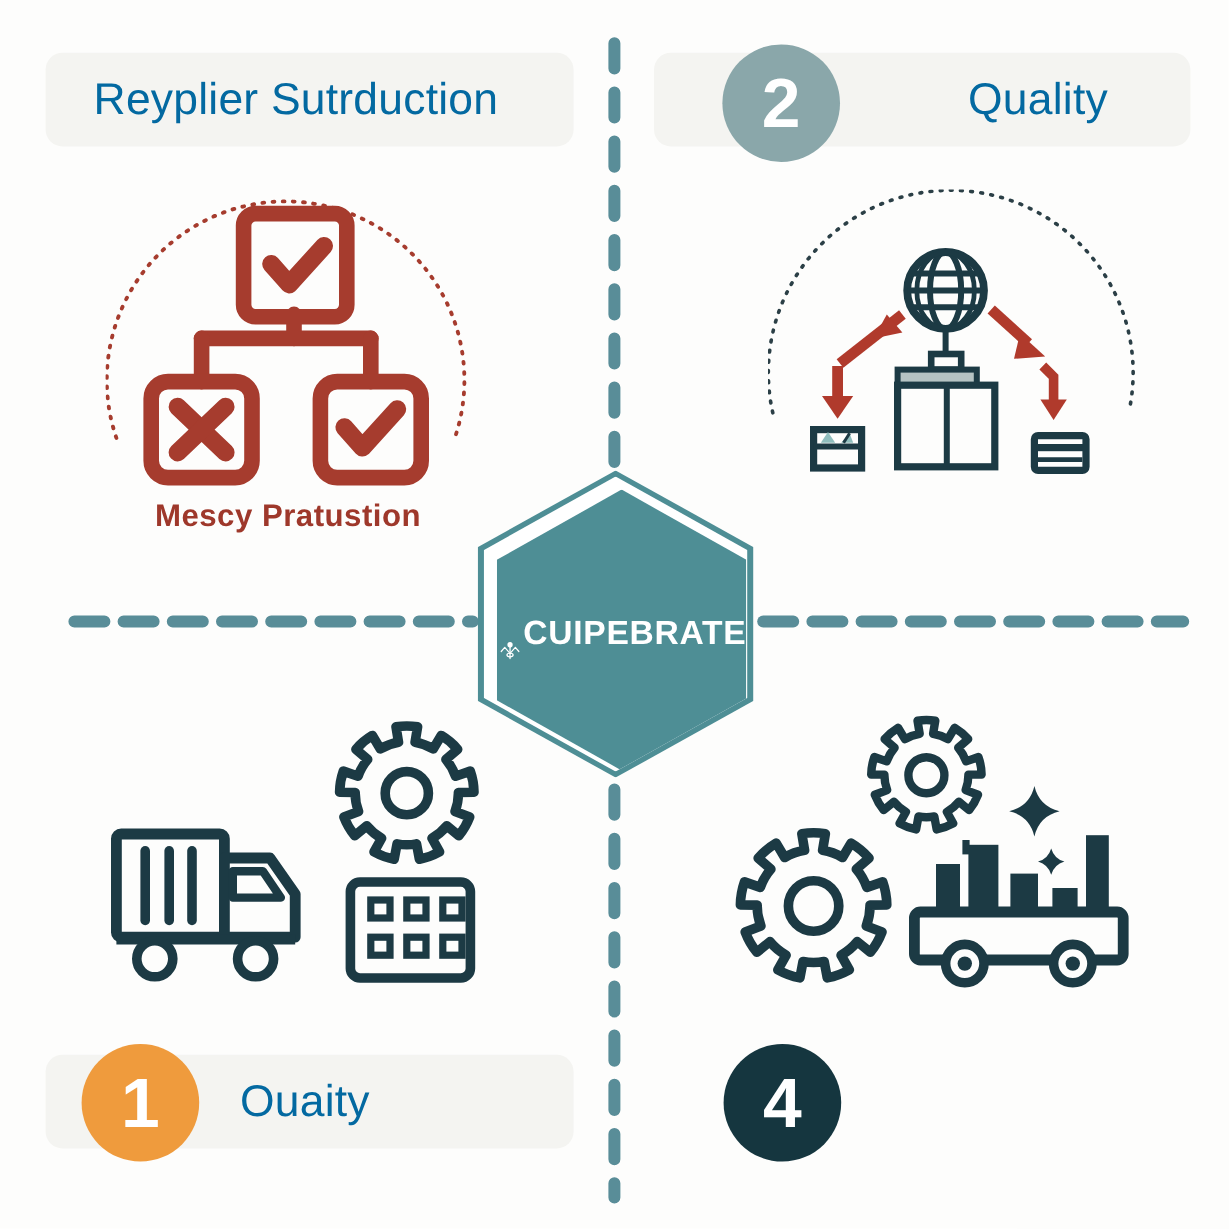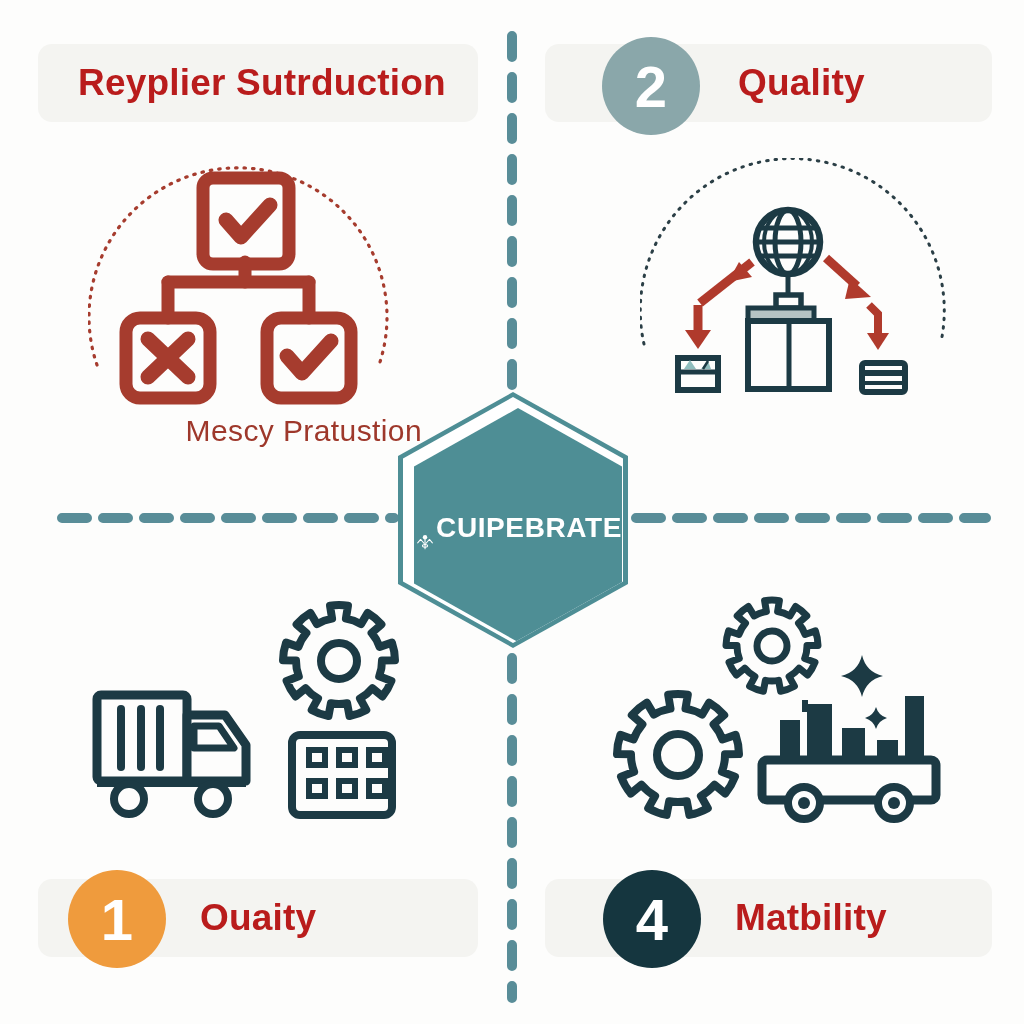--- a/index.html
+++ b/index.html
@@ -7,31 +7,31 @@
     position:relative;width:1024px;height:1024px;overflow:hidden;
     background:#fdfdfc;font-family:"Liberation Sans", sans-serif;
   }
   .abs{position:absolute;}
   
   .hbar{
     position:absolute;width:440px;height:78px;background:#f4f4f1;
     border-radius:14px;display:flex;align-items:center;
   }
   .hbar .label{
-    font-weight:bold;font-size:37px;color:#b91c1c;letter-spacing:0.2px;
+    font-weight:normal;font-size:37px;color:#0369a1;letter-spacing:0.2px;
     white-space:nowrap;
   }
   .numcircle{
     position:absolute;width:98px;height:98px;border-radius:50%;
     display:flex;align-items:center;justify-content:center;
     color:#ffffff;font-weight:bold;font-size:58px;
   }
   .caption{
-    position:absolute;width:364px;text-align:right;
-    font-weight:normal;font-size:30px;letter-spacing:0.4px;white-space:nowrap;
+    position:absolute;width:364px;text-align:center;
+    font-weight:bold;font-size:26px;letter-spacing:0.4px;white-space:nowrap;
   }
   
   .hex{clip-path:polygon(50% 0,100% 25%,100% 75%,50% 100%,0 75%,0 25%);}
   #hex-outer{position:absolute;left:398px;top:392px;width:230px;height:256px;background:#4e8e95;}
   #hex-white{position:absolute;left:5px;top:5px;width:220px;height:246px;background:#ffffff;}
   #hex-core{
     position:absolute;left:11px;top:11px;width:208px;height:234px;background:#4e8e95;
     display:flex;align-items:center;
   }
   .hex-line{color:#ffffff;font-weight:bold;font-size:28px;letter-spacing:0.6px;line-height:1.35;}
@@ -77,21 +77,21 @@
       <line x1="60" y1="181" x2="100" y2="219"></line>
       <line x1="100" y1="181" x2="60" y2="219"></line>
     </g>
 
     <rect x="179" y="160" width="84" height="80" rx="14" class="red" stroke-width="13"></rect>
     <path d="M 199 198 l 15 17 l 29 -32" class="red" stroke-width="15" stroke-linecap="round" stroke-linejoin="round"></path>
   </svg>
 
   <div class="caption" style="left:58px;top:414px;color:#9e382b;">Mescy Pratustion</div>
 
-  <div class="hbar" style="left:545px;top:44px;width:447px;">
+  <div class="hbar" style="left:545px;top:44px;width:447px;justify-content:center;">
     <span class="label" style="margin-left:193px;">Quality</span>
   </div>
   <div class="numcircle" style="left:602px;top:37px;background:#8aa7aa;">
     <span>2</span>
   </div>
 
   <svg class="abs" style="left:640px;top:158px;" width="312" height="250" viewBox="0 0 312 250">
 
     <path d="M 4 186 A 152 152 0 1 1 301 184" stroke="#2b3f46" stroke-width="3" fill="none" stroke-dasharray="1.5 7" stroke-linecap="round"></path>
 
@@ -223,20 +223,17 @@
       <circle cx="204" cy="213" r="16" class="dk white-fill" stroke-width="8"></circle>
       <circle cx="204" cy="213" r="6" class="dkfill"></circle>
       <circle cx="294" cy="213" r="16" class="dk white-fill" stroke-width="8"></circle>
       <circle cx="294" cy="213" r="6" class="dkfill"></circle>
     </g>
 
     <path d="M0,-21 Q4,-4 21,0 Q4,4 0,21 Q-4,4 -21,0 Q-4,-4 0,-21 Z" transform="translate(262,86)" class="dkfill"></path>
     <path d="M0,-11 Q2.5,-2.5 11,0 Q2.5,2.5 0,11 Q-2.5,2.5 -11,0 Q-2.5,-2.5 0,-11 Z" transform="translate(276,128)" class="dkfill"></path>
   </svg>
 
-  <div class="hbar" style="left:545px;top:879px;width:447px;">
-    <span class="label" style="margin-left:190px;">Matbility</span>
-  </div>
   <div class="numcircle" style="left:603px;top:870px;background:#15363f;">
     <span>4</span>
   </div>
 
 </div>
 
 </body></html>

